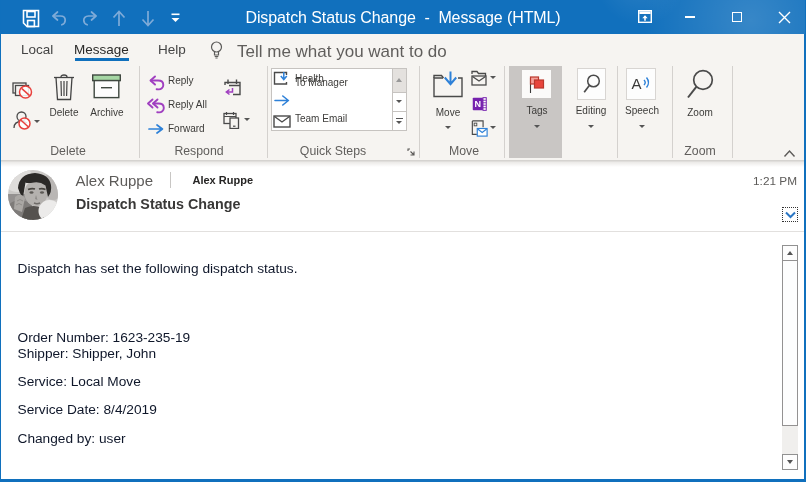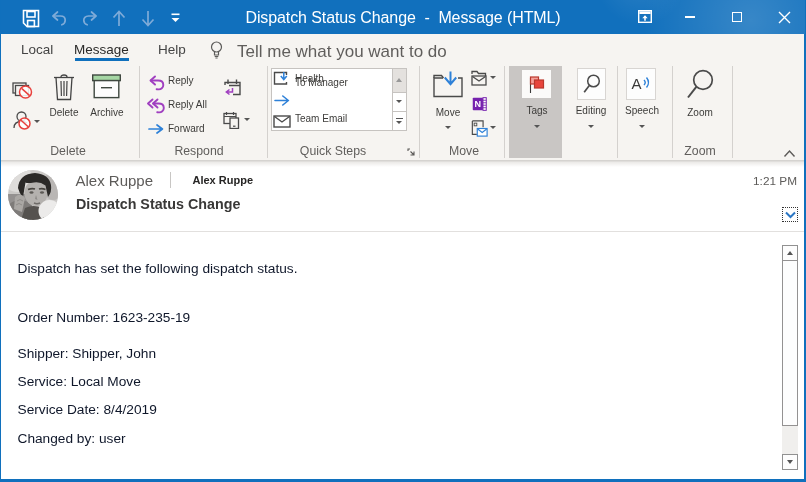--- a/index.html
+++ b/index.html
@@ -281,21 +281,21 @@
   <div class="abs" style="left:169px;top:172px;width:1px;height:16px;background:#c8c6c4;"></div>
   <div class="abs" style="left:191.5px;top:173.5px;font-size:11px;font-weight:bold;color:#262524;">Alex Ruppe</div>
   <div class="abs" style="left:75px;top:196px;font-size:14.3px;font-weight:600;color:#393837;">Dispatch Status Change</div>
   <div class="abs" style="left:700px;top:174px;width:96px;text-align:right;font-size:11.8px;color:#5d5b59;">1:21 PM</div>
   <div class="abs" style="left:781px;top:207px;width:16px;height:15px;background:#fff;border:1px dotted #333;"></div>
   <svg class="abs" style="left:783.5px;top:211px" width="11" height="8" viewBox="0 0 11 8">
     <path d="M1 1.5 L5.5 6 L10 1.5" fill="none" stroke="#2a76c4" stroke-width="2"></path>
   </svg>
   <div id="msgbody">
     <div class="bl" style="top:28px;">Dispatch has set the following dispatch status.</div>
-    <div class="bl" style="top:77px;">Order Number: 1623-235-19</div>
+    <div class="bl" style="top:97px;">Order Number: 1623-235-19</div>
     <div class="bl" style="top:113px;">Shipper: Shipper, John</div>
     <div class="bl" style="top:141px;">Service: Local Move</div>
     <div class="bl" style="top:169px;">Service Date: 8/4/2019</div>
     <div class="bl" style="top:198px;">Changed by: user</div>
   </div>
 
   <div class="abs" style="left:781px;top:426px;width:16px;height:29px;background:#f0efed;"></div>
   <div class="sbtn" style="top:245px;">
       <div class="tri-up"></div>
     </div>

